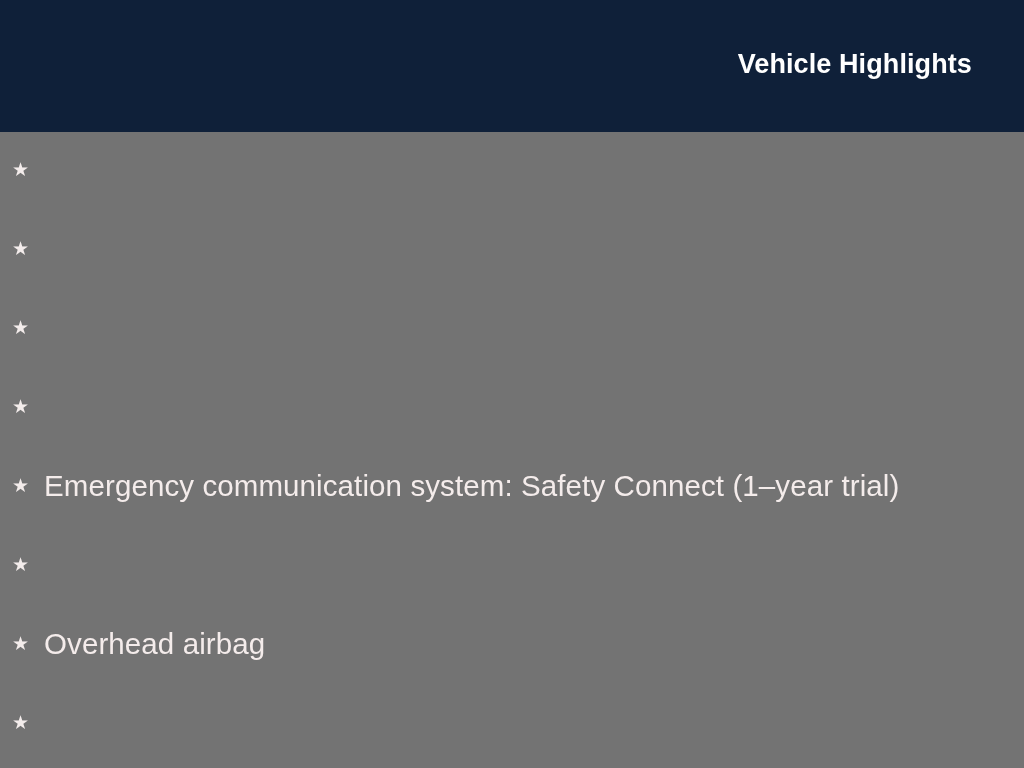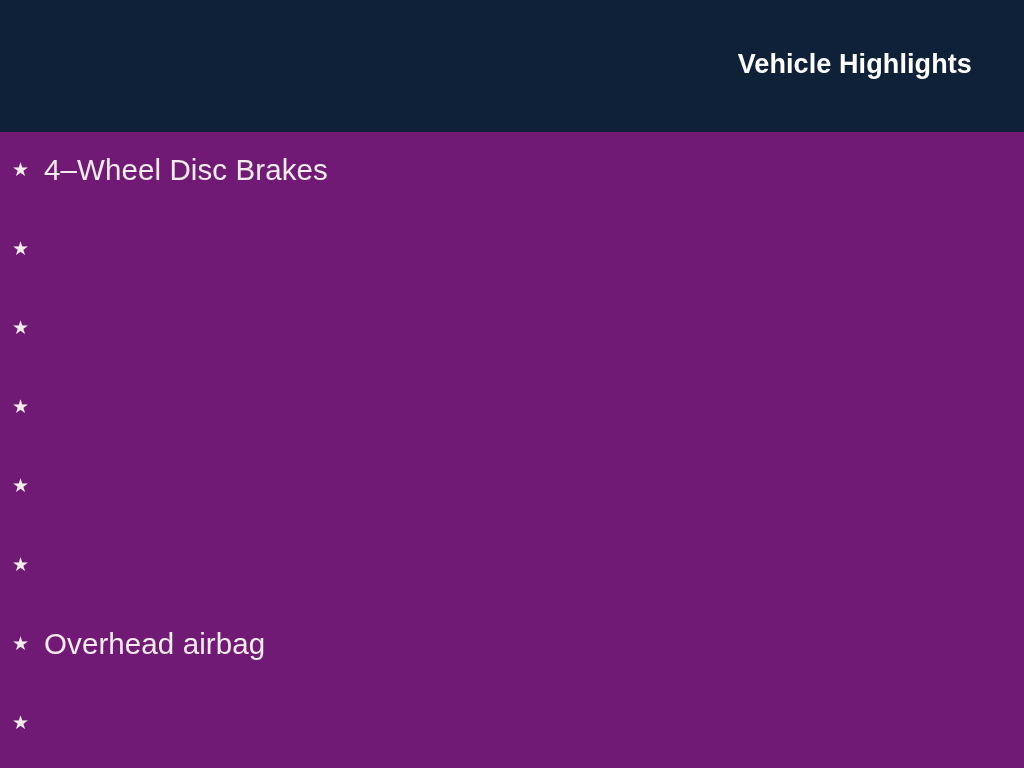--- a/index.html
+++ b/index.html
@@ -12,21 +12,21 @@
     overflow: hidden;
     background: #8b1a1c;
     font-family: "Liberation Sans", sans-serif;
     -webkit-font-smoothing: antialiased;
   }
 
   #slide {
     position: relative;
     width: 1024px;
     height: 768px;
-    background: #701a75;
+    background: #737373;
     box-sizing: border-box;
   }
 
   
   #header {
     position: absolute;
     left: 0;
     top: 0;
     width: 1024px;
     height: 132px;
@@ -98,33 +98,33 @@
 
 <div id="slide">
 
   <div id="header">
     <h1 id="header-title">Vehicle Highlights</h1>
   </div>
 
   <ul id="features-list">
     <li class="feature-item" style="top:18px">
       <span class="bullet-star">★</span>
-      <span class="feature-text">4–Wheel Disc Brakes</span>
     </li>
     <li class="feature-item" style="top:97px">
       <span class="bullet-star">★</span>
     </li>
     <li class="feature-item" style="top:176px">
       <span class="bullet-star">★</span>
     </li>
     <li class="feature-item" style="top:255px">
       <span class="bullet-star">★</span>
     </li>
     <li class="feature-item" style="top:334px">
       <span class="bullet-star">★</span>
+      <span class="feature-text">Emergency communication system: Safety Connect (1–year trial)</span>
     </li>
     <li class="feature-item" style="top:413px">
       <span class="bullet-star">★</span>
     </li>
     <li class="feature-item" style="top:492px">
       <span class="bullet-star">★</span>
       <span class="feature-text">Overhead airbag</span>
     </li>
     <li class="feature-item" style="top:571px">
       <span class="bullet-star">★</span>

